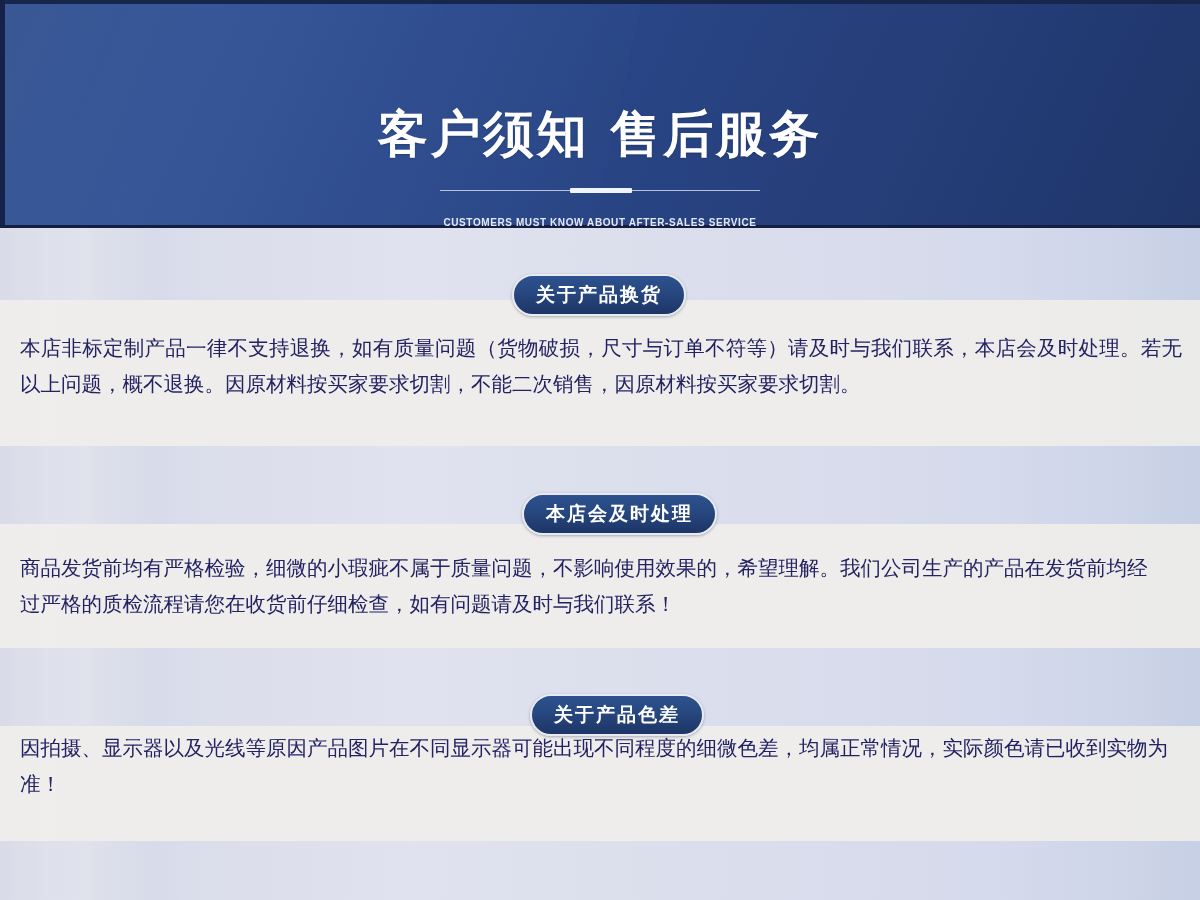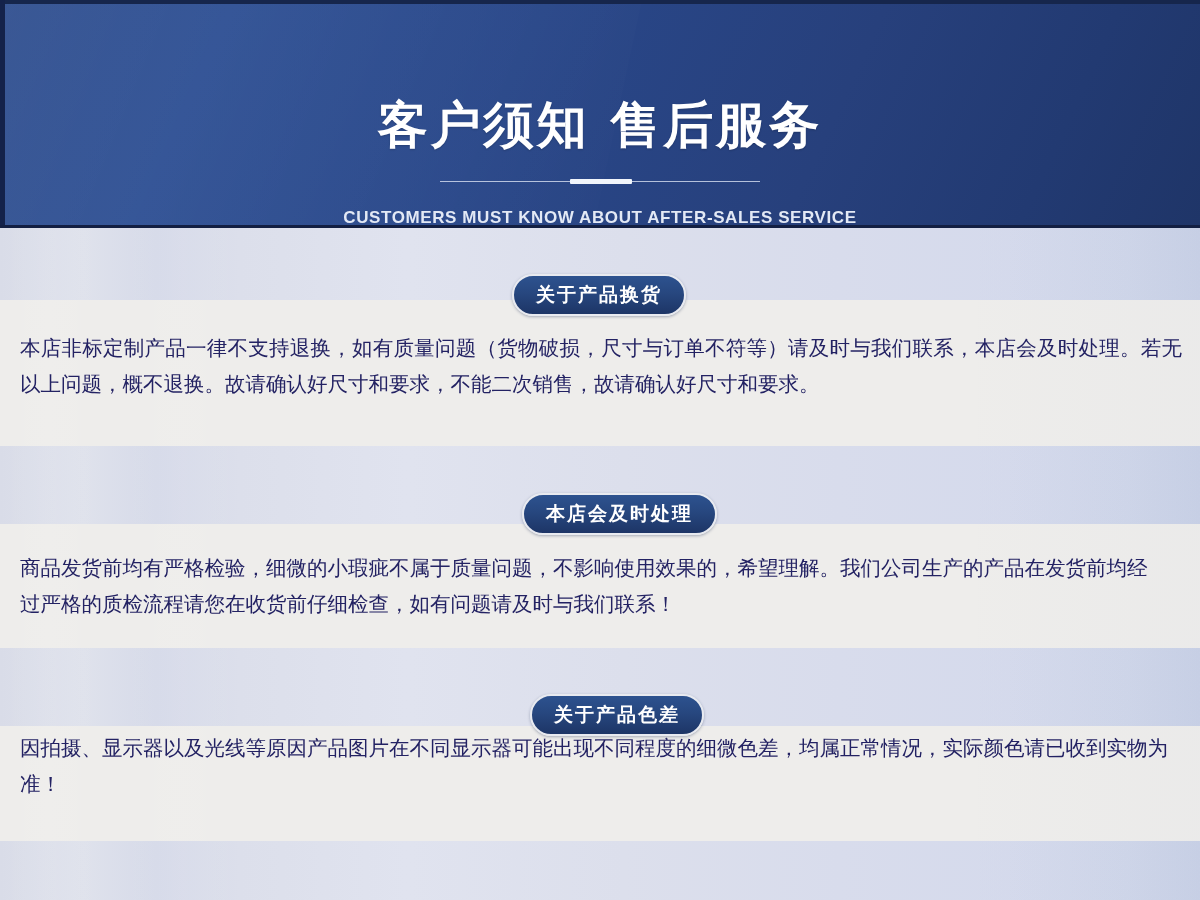--- a/index.html
+++ b/index.html
@@ -115,21 +115,21 @@
     left: 130px;
     width: 62px;
     height: 5px;
     background: #f1f5fb;
     border-radius: 1px;
   }
 
   .subtitle-en {
     margin-top: 22px;
     font-family: "Liberation Sans", sans-serif;
-    font-size: 17px;
+    font-size: 10px;
     font-weight: bold;
     letter-spacing: 0.6px;
     color: #e3e9f5;
     white-space: nowrap;
   }
 
   
   .body-area {
     position: relative;
     width: 1200px;
@@ -266,21 +266,21 @@
     <div class="band b3"></div>
     <div class="band b4"></div>
 
     <div class="panel p1"></div>
     <div class="panel p2"></div>
     <div class="panel p3"></div>
 
     <div class="streaks"></div>
 
     <div class="badge bd1">关于产品换货</div>
-    <div class="para pa1">本店非标定制产品一律不支持退换，如有质量问题（货物破损，尺寸与订单不符等）请及时与我们联系，本店会及时处理。若无以上问题，概不退换。故请确认好尺寸和要求，不能二次销售，故请确认好尺寸和要求。</div>
+    <div class="para pa1">本店非标定制产品一律不支持退换，如有质量问题（货物破损，尺寸与订单不符等）请及时与我们联系，本店会及时处理。若无以上问题，概不退换。因原材料按买家要求切割，不能二次销售，因原材料按买家要求切割。</div>
 
     <div class="badge bd2">本店会及时处理</div>
     <div class="para pa2">商品发货前均有严格检验，细微的小瑕疵不属于质量问题，不影响使用效果的，希望理解。我们公司生产的产品在发货前均经过严格的质检流程请您在收货前仔细检查，如有问题请及时与我们联系！</div>
 
     <div class="badge bd3">关于产品色差</div>
     <div class="para pa3">因拍摄、显示器以及光线等原因产品图片在不同显示器可能出现不同程度的细微色差，均属正常情况，实际颜色请已收到实物为准！</div>
 
   </div>
 </div>
 

